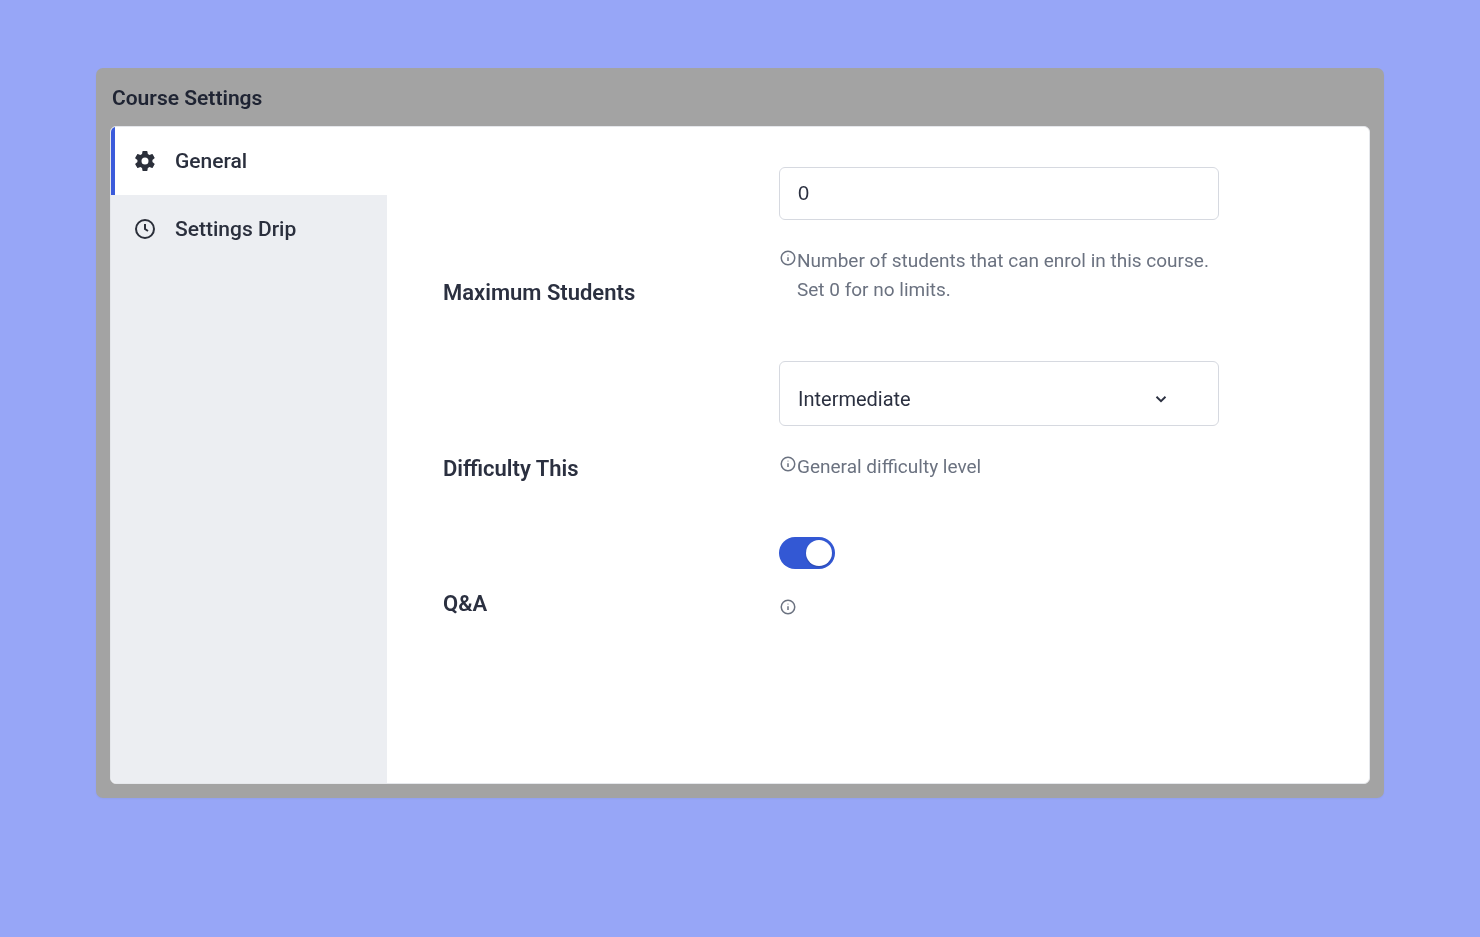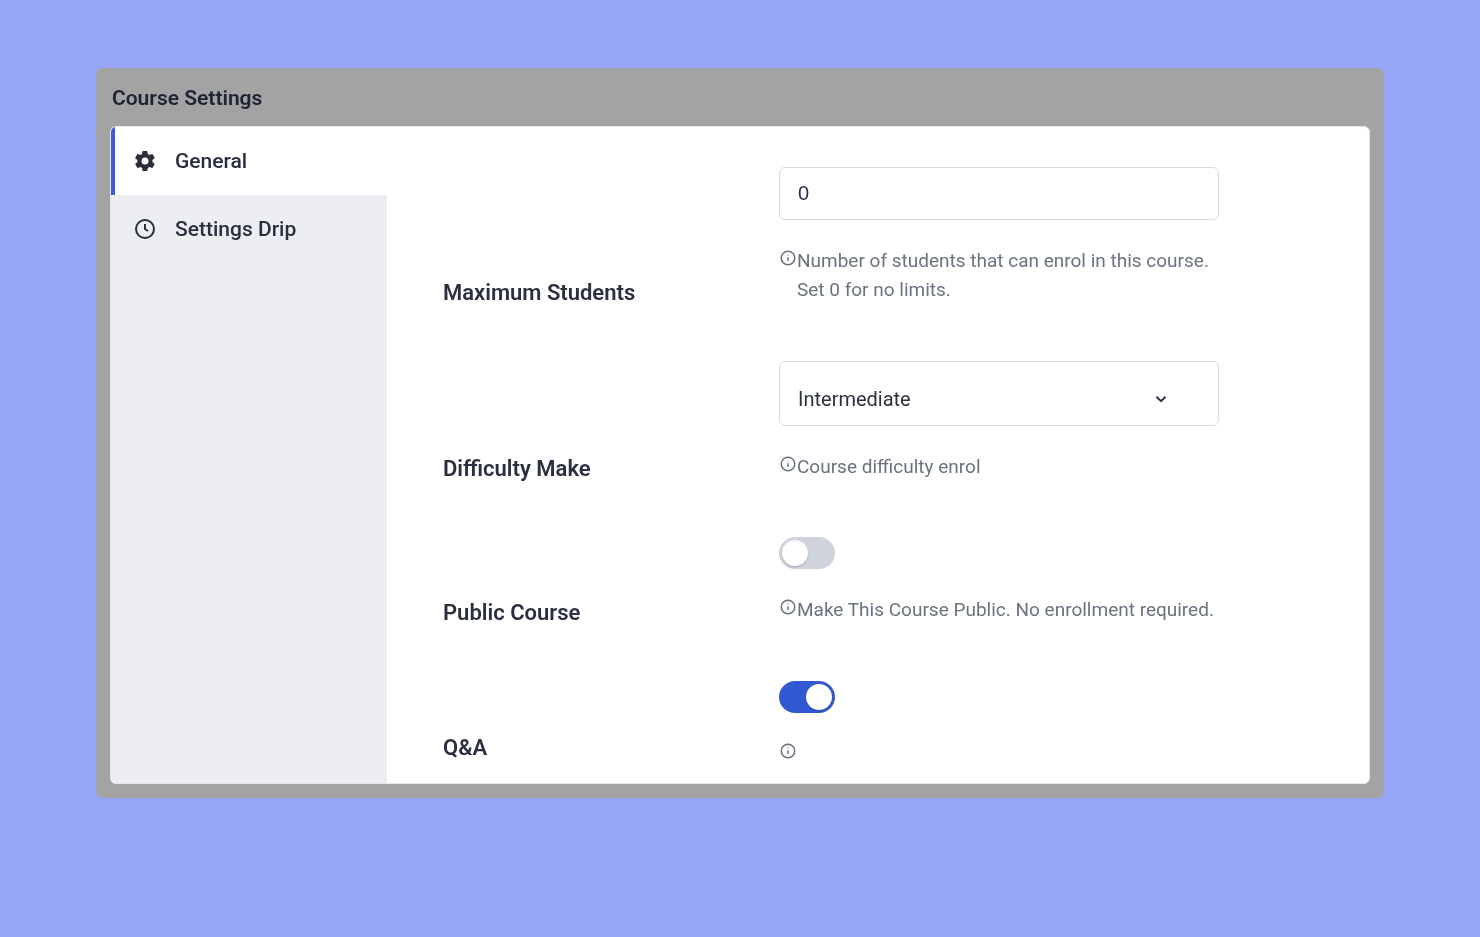--- a/index.html
+++ b/index.html
@@ -176,75 +176,57 @@
                   <line x1="12" y1="11" x2="12" y2="16"></line>
                   <circle cx="12" cy="8" r="0.8" fill="currentColor" stroke="none"></circle>
                 </svg>
             </span>
             <span>Number of students that can enrol in this course. Set 0 for no limits.</span>
           </div>
         </div>
       </div>
 
       <div class="row">
-        <div class="row-label">Difficulty Make</div>
+        <div class="row-label">Difficulty This</div>
         <div class="row-control">
           <div class="select">
             <span>Intermediate</span>
             <span class="chev">
               <svg viewBox="0 0 24 24" width="18" height="18" fill="none" stroke="currentColor" stroke-width="2.5">
                   <polyline points="6 9 12 15 18 9"></polyline>
                 </svg>
             </span>
           </div>
           <div class="hint">
             <span class="info-icon">
               <svg viewBox="0 0 24 24" width="18" height="18" fill="none" stroke="currentColor" stroke-width="2">
                   <circle cx="12" cy="12" r="9"></circle>
                   <line x1="12" y1="11" x2="12" y2="16"></line>
                   <circle cx="12" cy="8" r="0.8" fill="currentColor" stroke="none"></circle>
                 </svg>
             </span>
-            <span>Course difficulty enrol</span>
+            <span>General difficulty level</span>
           </div>
         </div>
       </div>
 
-      <div class="row">
-        <div class="row-label">Public Course</div>
+
+      <div class="row" style="margin-bottom:0">
+        <div class="row-label">Q&amp;A</div>
         <div class="row-control">
-          <div class="toggle off">
+          <div class="toggle on">
             <div class="knob"></div>
           </div>
           <div class="hint">
             <span class="info-icon">
               <svg viewBox="0 0 24 24" width="18" height="18" fill="none" stroke="currentColor" stroke-width="2">
                   <circle cx="12" cy="12" r="9"></circle>
                   <line x1="12" y1="11" x2="12" y2="16"></line>
                   <circle cx="12" cy="8" r="0.8" fill="currentColor" stroke="none"></circle>
                 </svg>
             </span>
-            <span>Make This Course Public. No enrollment required.</span>
-          </div>
-        </div>
-      </div>
-
-      <div class="row" style="margin-bottom:0">
-        <div class="row-label">Q&amp;A</div>
-        <div class="row-control">
-          <div class="toggle on">
-            <div class="knob"></div>
-          </div>
-          <div class="hint">
-            <span class="info-icon">
-              <svg viewBox="0 0 24 24" width="18" height="18" fill="none" stroke="currentColor" stroke-width="2">
-                  <circle cx="12" cy="12" r="9"></circle>
-                  <line x1="12" y1="11" x2="12" y2="16"></line>
-                  <circle cx="12" cy="8" r="0.8" fill="currentColor" stroke="none"></circle>
-                </svg>
-            </span>
           </div>
         </div>
       </div>
 
     </div>
   </div>
 </div>
 
 </body></html>

